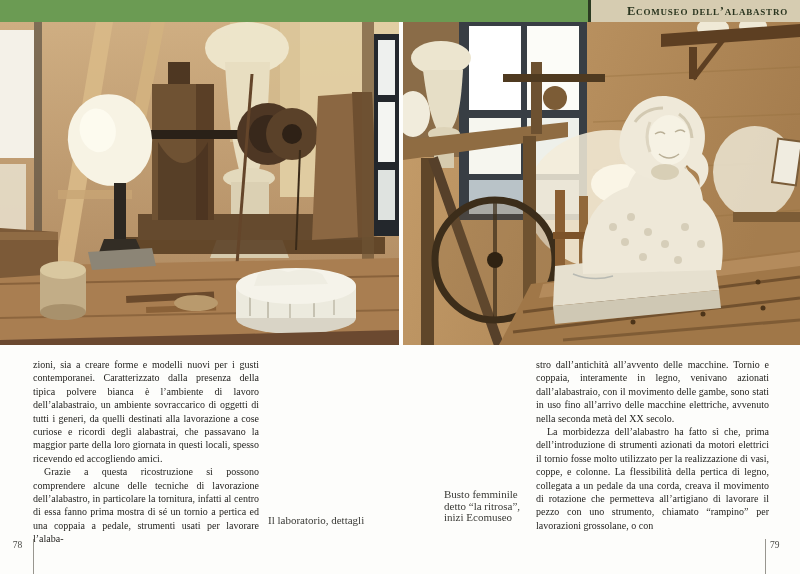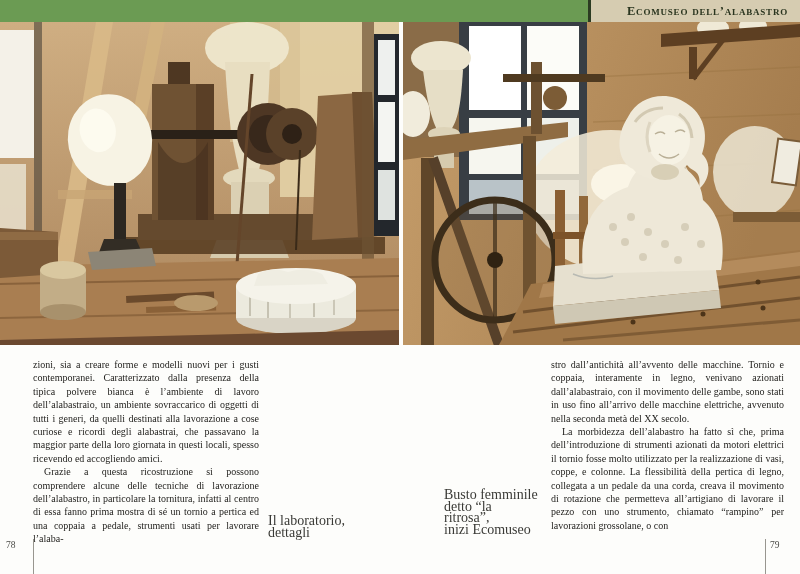--- a/index.html
+++ b/index.html
@@ -43,38 +43,38 @@
   .body-text{
     position:absolute;
     font-size:10px;
     line-height:13.4px;
     color:#1e1d1a;
     text-align:justify;
   }
   .body-text p{margin:0;}
   .body-text p.indent{text-indent:11px;}
   .col-left{left:33px;top:358px;width:226px;}
-  .col-right{left:536px;top:358px;width:233px;margin-left:15px;}
+  .col-right{left:536px;top:358px;width:233px;}
 
   
   .caption{
     position:absolute;
-    font-size:14px;
+    font-size:11px;
     line-height:11.5px;
     color:#3a3a36;
   }
   .caption-left{left:268px;top:515px;width:110px;}
   .caption-right{left:444px;top:489px;width:95px;}
 
   
   .folio{
     position:absolute;top:540px;
     font-size:9.5px;color:#4a4a46;
   }
-  .folio-left{left:6px;width:23px;text-align:left;}
+  .folio-left{left:6px;width:23px;text-align:center;}
   .folio-right{left:770px;width:23px;text-align:left;}
   .folio-rule{
     position:absolute;top:539px;width:1px;height:35px;
     background:#98968f;
   }
   .rule-left{left:33px;}
   .rule-right{left:765px;}
 </style>
 </head>
 <body>

